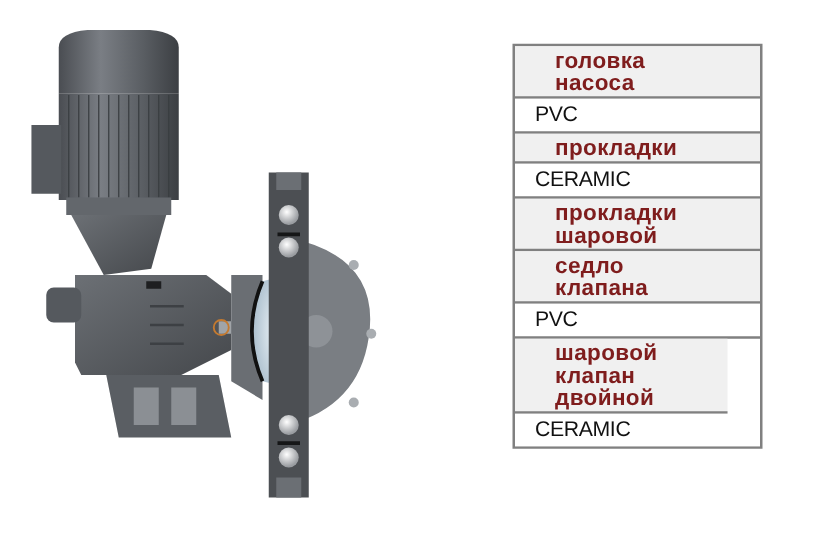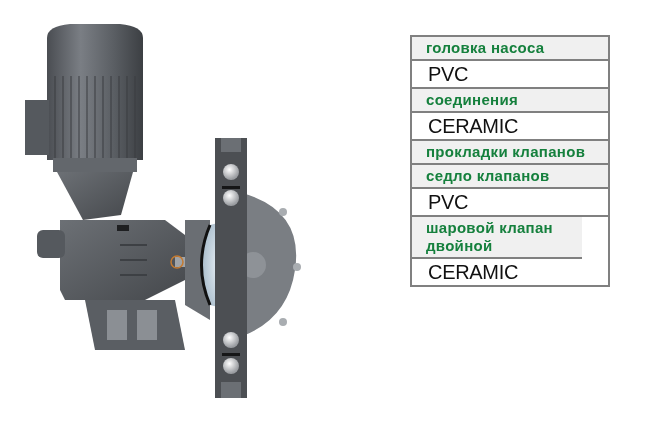--- a/index.html
+++ b/index.html
@@ -7,26 +7,26 @@
 
   .pump { position: absolute; left: 25px; top: 20px; width: 300px; height: 390px; }
 
   .spec-table {
     position: absolute; left: 410px; top: 35px; width: 196px;
     border: 2px solid #808080; border-collapse: collapse;
   }
   .spec-table .row { border-bottom: 2px solid #808080; box-sizing: border-box; }
   .spec-table .row:last-child { border-bottom: none; }
   .spec-table .hdr {
-    background: #f0f0f0; font-weight: bold; color: #15803d;
-    font-size: 15px; line-height: 18px; padding: 2px 14px; letter-spacing: 0.3px;
+    background: #f0f0f0; font-weight: bold; color: #7f1d1d;
+    font-size: 18px; line-height: 18px; padding: 2px 32px; letter-spacing: 0.3px;
     font-family: "Liberation Sans", sans-serif;
   }
   .spec-table .val {
-    background: #ffffff; color: #111; font-size: 20px; line-height: 22px;
+    background: #ffffff; color: #111; font-size: 17px; line-height: 22px;
     padding: 2px 16px; letter-spacing: -0.3px;
   }
 </style>
 </head>
 <body>
 
 <div class="pump">
   <svg width="300" height="390" viewBox="0 0 300 390">
     <defs>
       <linearGradient id="motor" x1="0" x2="1" y1="0" y2="0">
@@ -107,20 +107,20 @@
     <circle cx="206" cy="320" r="8" fill="url(#ball)"></circle>
     <circle cx="206" cy="346" r="8" fill="url(#ball)"></circle>
     <rect x="197" y="166" width="18" height="3" fill="#151617"></rect>
     <rect x="197" y="333" width="18" height="3" fill="#151617"></rect>
   </svg>
 </div>
 
 <div class="spec-table">
   <div class="row hdr">головка  насоса</div>
   <div class="row val">PVC</div>
-  <div class="row hdr">соединения</div>
+  <div class="row hdr">прокладки</div>
   <div class="row val">CERAMIC</div>
-  <div class="row hdr">прокладки  клапанов</div>
-  <div class="row hdr">седло  клапанов</div>
+  <div class="row hdr">прокладки  шаровой</div>
+  <div class="row hdr">седло  клапана</div>
   <div class="row val">PVC</div>
   <div class="row hdr" style="width:170px">шаровой  клапан двойной</div>
   <div class="row val">CERAMIC</div>
 </div>
 
 </body></html>

